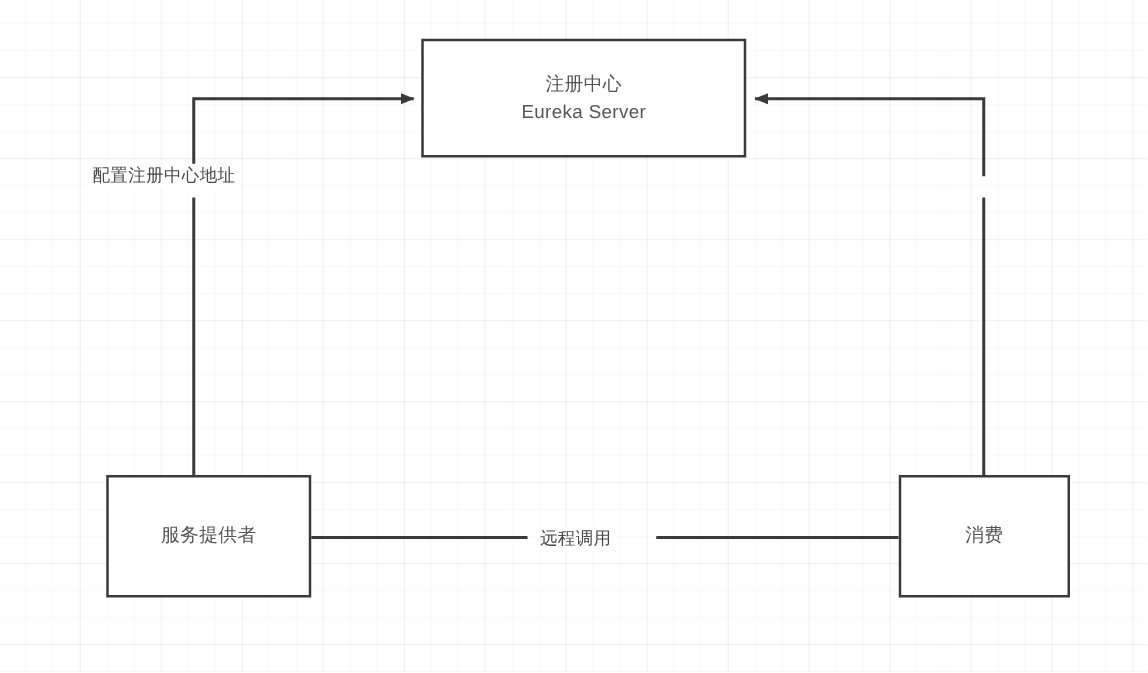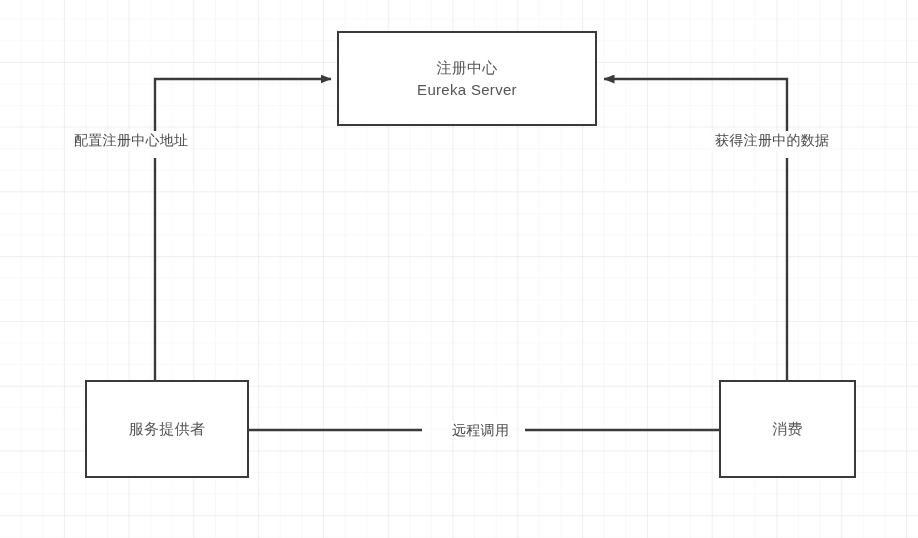--- a/index.html
+++ b/index.html
@@ -85,21 +85,21 @@
   #label-configure {
     left: 76px;
     top: 131px;
     transform: translateX(-6px);
   }
   #label-fetch {
     left: 711px;
     top: 131px;
   }
   #label-remote {
-    left: 448px;
+    left: 428px;
     top: 421px;
   }
 </style>
 </head>
 <body>
 
 <div id="canvas">
 
   <svg id="edges" viewBox="0 0 918 538" xmlns="http://www.w3.org/2000/svg">
     <defs>
@@ -132,17 +132,16 @@
   <div class="node" id="node-provider">
     <span class="node-label">服务提供者</span>
   </div>
 
   <div class="node" id="node-consumer">
     <span class="node-label">消费</span>
   </div>
 
   <div class="edge-label" id="label-configure">配置注册中心地址</div>
 
-  <div class="edge-label" id="label-fetch">获得注册中的数据</div>
 
   <div class="edge-label" id="label-remote">远程调用</div>
 
 </div>
 
 </body></html>

